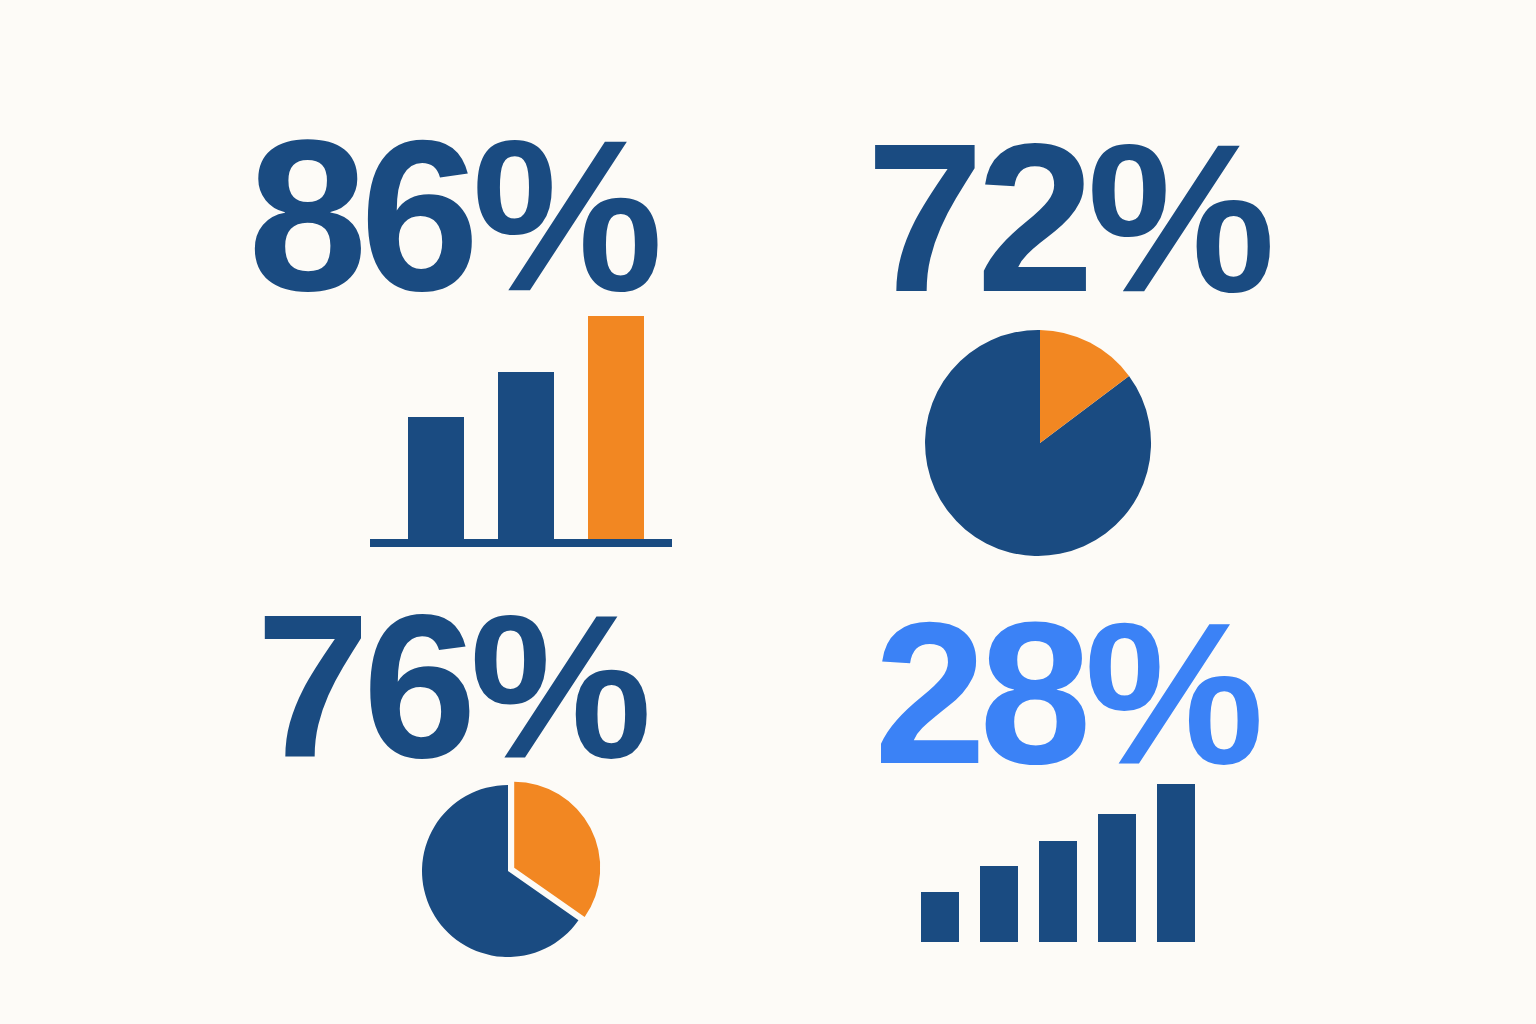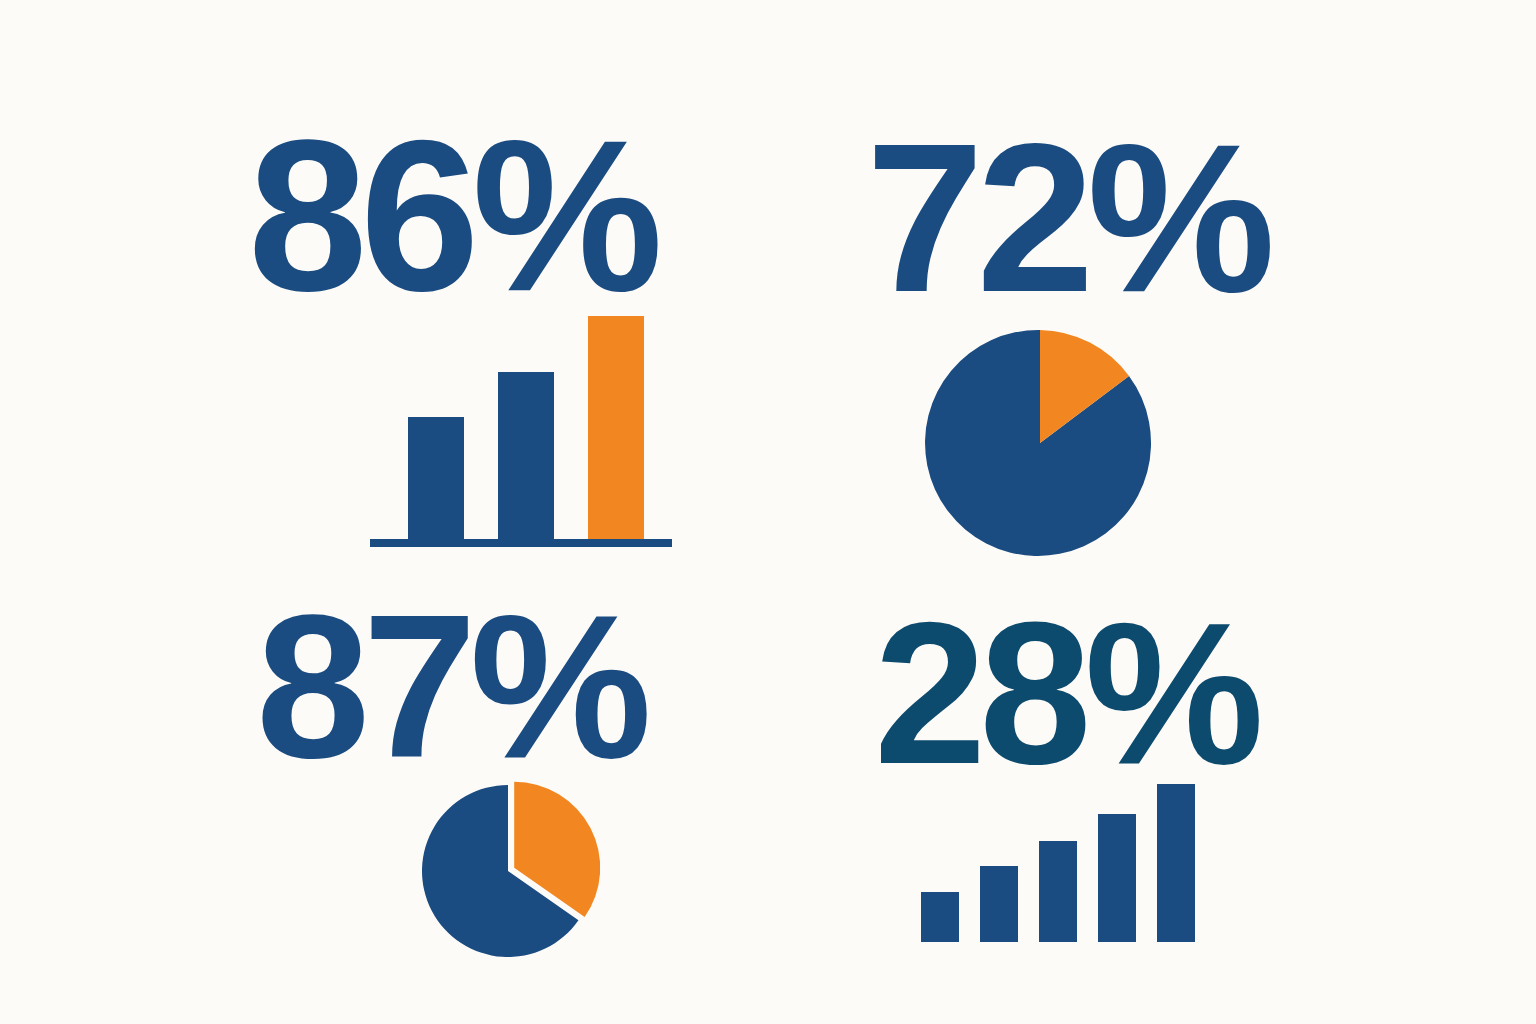--- a/index.html
+++ b/index.html
@@ -32,21 +32,21 @@
     position: absolute;
     font-family: "Liberation Sans", sans-serif;
     font-weight: bold;
     letter-spacing: -0.035em;
     line-height: 1;
     white-space: nowrap;
     user-select: none;
   }
 
   .navy { color: #1a4b81; }
-  .orange { color: #0c4a6e; }
+  .orange { color: #3b82f6; }
 
   
   #stat-86 {
     left: 248px;
     top: 108px;
     font-size: 215px;
   }
   
   #stat-98 {
     left: 866px;
@@ -110,21 +110,21 @@
 
         <path fill="#1a4b81" d="M 125 125 L 214.03 57.99 A 113 113 0 1 1 125 12 Z"></path>
 
         <path fill="#f28722" d="M 125 125 L 125 12 A 113 113 0 0 1 214.03 57.99 Z"></path>
       </svg>
     </div>
   </div>
 
   <div class="stat-block">
 
-    <div id="stat-76" class="stat-value navy">87%</div>
+    <div id="stat-76" class="stat-value navy">76%</div>
 
     <div id="pie-bottom-left" class="figure">
       <svg viewBox="0 0 205 200" xmlns="http://www.w3.org/2000/svg" aria-hidden="true">
 
         <path fill="#1a4b81" d="M 96 103 L 166.45 152.32 A 86 86 0 1 1 96 17 Z"></path>
 
         <path fill="#f28722" transform="translate(6.2,-3.2)" d="M 96 103 L 96 17 A 86 86 0 0 1 166.45 152.32 Z"></path>
       </svg>
     </div>
   </div>

